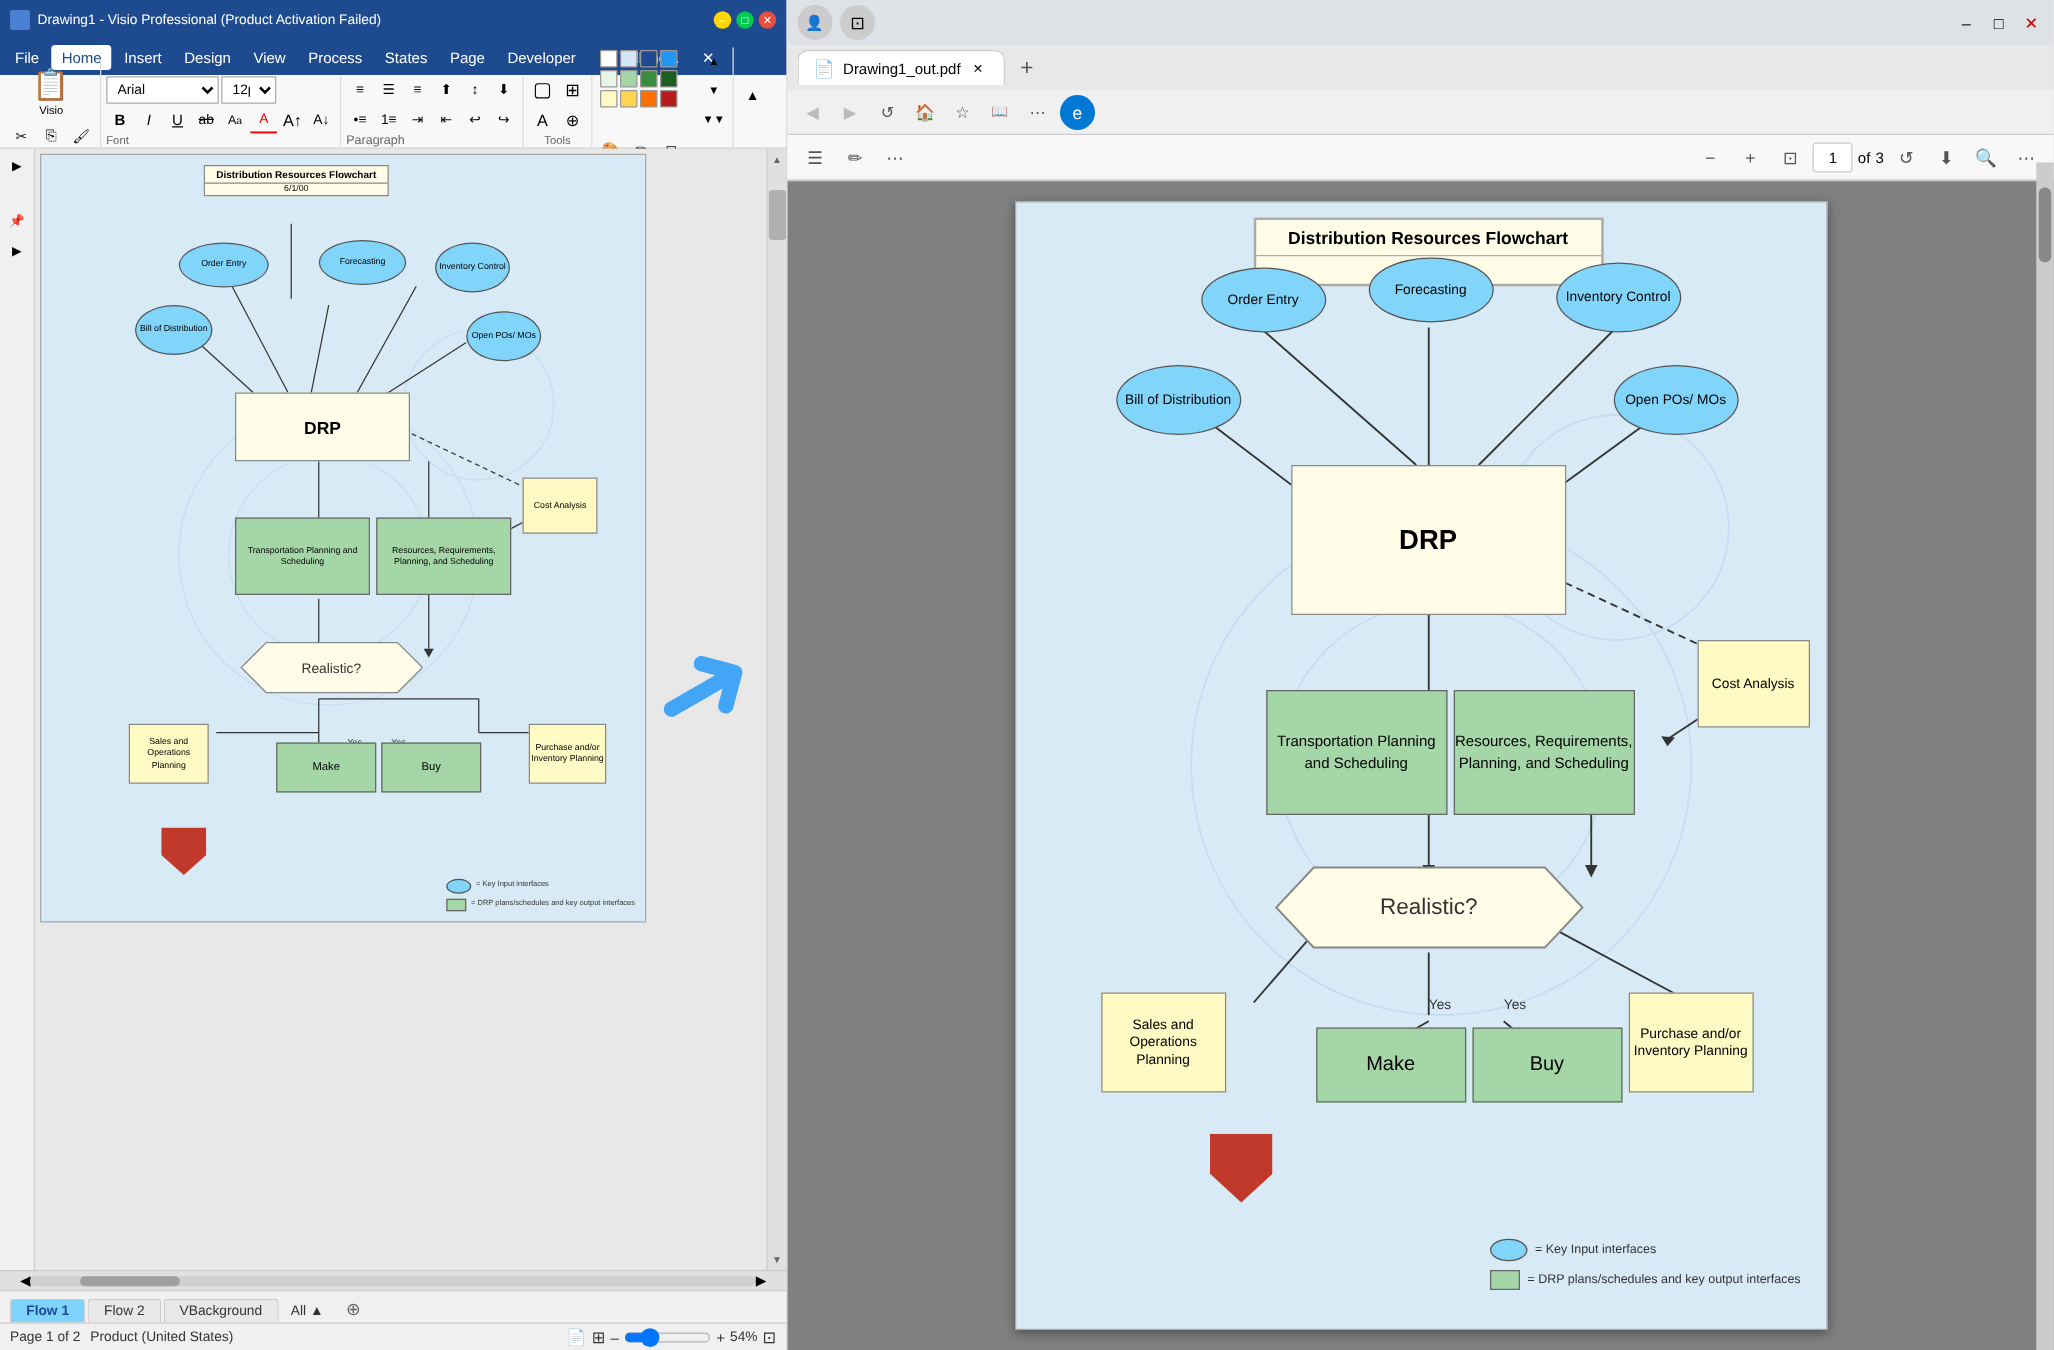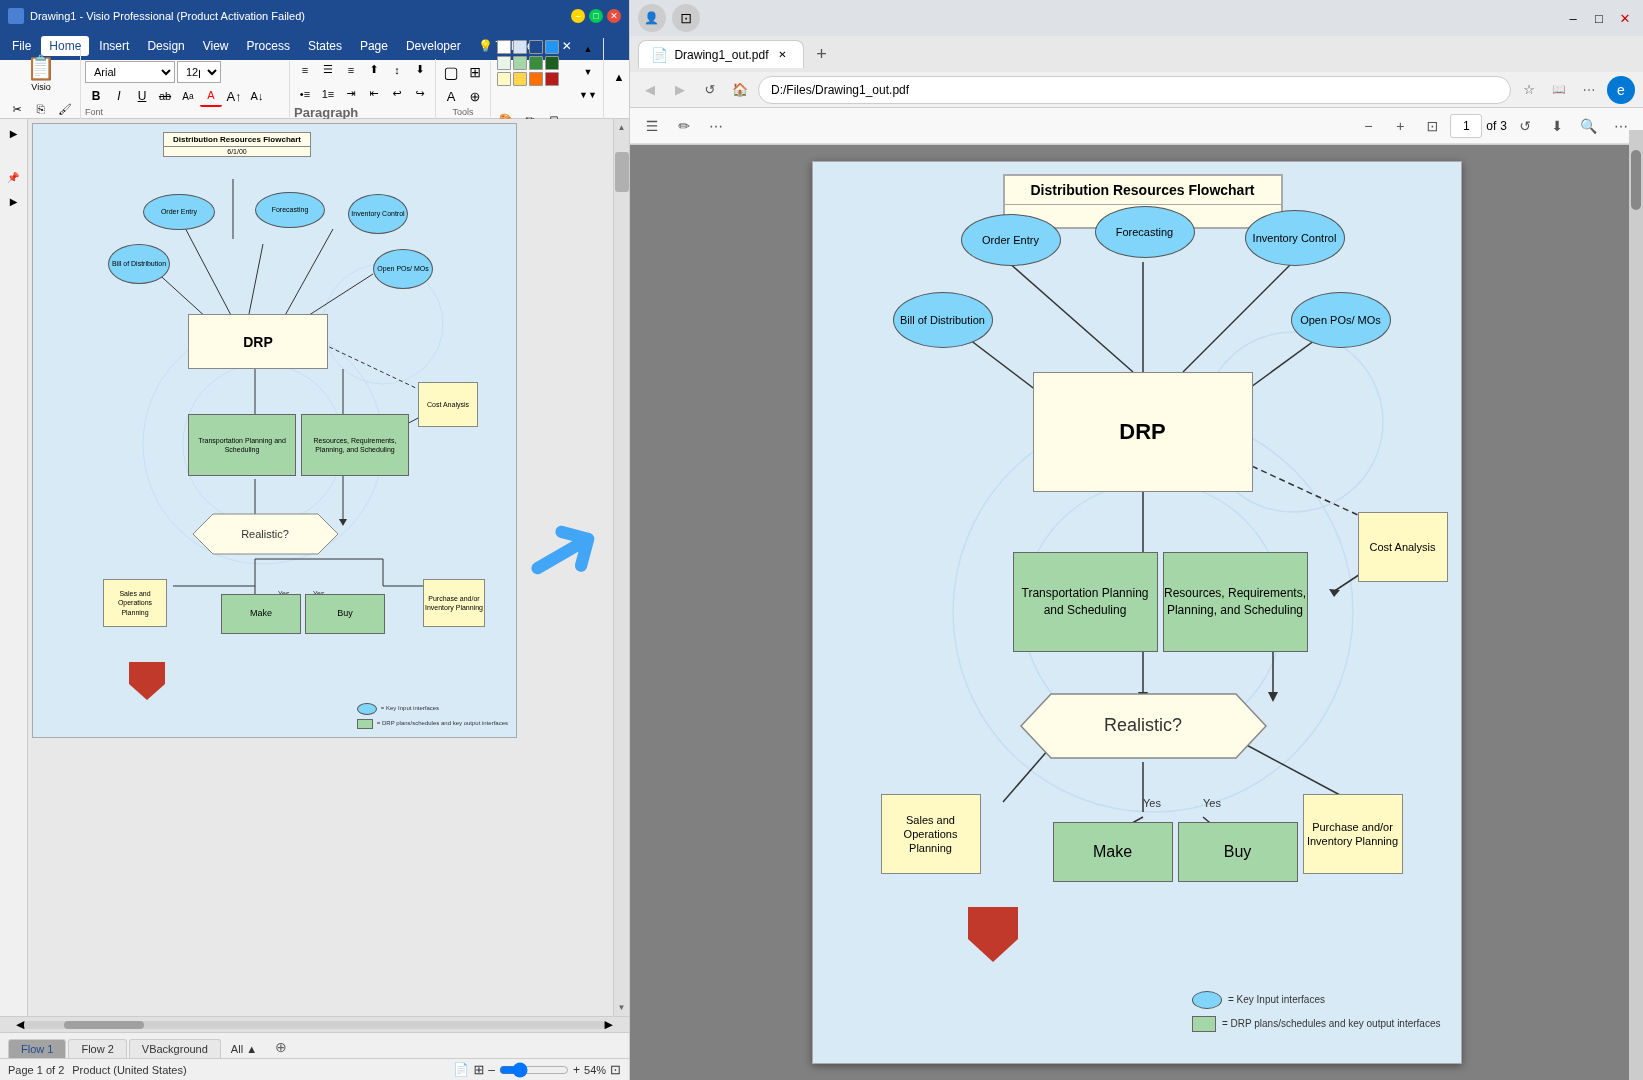--- a/index.html
+++ b/index.html
@@ -189,23 +189,23 @@
       padding: 3px 12px;
       font-size: 11px;
       cursor: pointer;
       border: 1px solid #ccc;
       border-bottom: none;
       background: #e8e8e8;
       border-radius: 3px 3px 0 0;
       color: #333;
     }
     .tab-item.active {
-      background: #a3a3a3;
+      background: #7dd3fc;
       color: #1e4b8f;
-      font-weight: normal;
+      font-weight: bold;
     }
     .tab-add {
       padding: 3px 8px;
       font-size: 14px;
       cursor: pointer;
       color: #666;
     }
     .tab-all {
       padding: 3px 8px;
       font-size: 11px;
@@ -563,21 +563,21 @@
           <span style="font-size:9px;">Visio</span>
         </div>
         <div style="display:flex;gap:2px;">
           <div class="ribbon-icon" style="font-size:11px;">✂</div>
           <div class="ribbon-icon" style="font-size:11px;">⎘</div>
           <div class="ribbon-icon" style="font-size:11px;">🖌</div>
         </div>
         <span style="font-size:9px;color:#666;">Clipboard</span>
       </div>
 
-      <div style="display:flex;flex-direction:column;border-right:1px solid #ddd;padding-right:21px;margin-right:4px;">
+      <div style="display:flex;flex-direction:column;border-right:1px solid #ddd;padding-right:4px;margin-right:4px;">
         <div style="display:flex;align-items:center;gap:2px;margin-bottom:2px;">
           <select class="ribbon-select" style="width:90px;">
             <option>Arial</option>
           </select>
           <select class="ribbon-select" style="width:44px;">
             <option>12pt.</option>
           </select>
         </div>
         <div style="display:flex;align-items:center;gap:1px;">
           <div class="ribbon-icon">
@@ -608,21 +608,21 @@
           <div class="ribbon-icon" style="font-size:11px;">⬇</div>
         </div>
         <div style="display:flex;align-items:center;gap:1px;">
           <div class="ribbon-icon" style="font-size:11px;">•≡</div>
           <div class="ribbon-icon" style="font-size:11px;">1≡</div>
           <div class="ribbon-icon" style="font-size:11px;">⇥</div>
           <div class="ribbon-icon" style="font-size:11px;">⇤</div>
           <div class="ribbon-icon" style="font-size:11px;">↩</div>
           <div class="ribbon-icon" style="font-size:11px;">↪</div>
         </div>
-        <span style="font-size:13px;color:#666;font-weight:bold;">Paragraph</span>
+        <span style="font-size:10px;color:#666;">Paragraph</span>
       </div>
 
       <div style="display:flex;flex-direction:column;border-right:1px solid #ddd;padding-right:4px;margin-right:4px;align-items:center;">
         <div style="display:flex;gap:2px;margin-bottom:2px;">
           <div class="ribbon-icon" style="font-size:16px;">▢</div>
           <div class="ribbon-icon" style="font-size:14px;">⊞</div>
         </div>
         <div style="display:flex;gap:2px;">
           <div class="ribbon-icon" style="font-size:13px;">A</div>
           <div class="ribbon-icon" style="font-size:13px;">⊕</div>
@@ -855,21 +855,20 @@
         <div class="tab-close-btn">✕</div>
       </div>
       <div class="new-tab-btn">+</div>
     </div>
 
     <div class="address-bar-row">
       <div class="nav-btn disabled">◀</div>
       <div class="nav-btn disabled">▶</div>
       <div class="nav-btn">↺</div>
       <div class="nav-btn" style="font-size:13px;">🏠</div>
-      <input class="address-input" type="text" value="D:/Files/Drawing1_out.pdf" style="">
       <div class="nav-btn">☆</div>
       <div class="nav-btn" style="font-size:11px;">📖</div>
       <div class="nav-btn">⋯</div>
       <div style="width:28px;height:28px;border-radius:50%;background:#0078d4;display:flex;align-items:center;justify-content:center;font-size:14px;color:white;">e</div>
     </div>
 
     <div class="toolbar-row">
       <div class="pdf-nav-btn">☰</div>
       <div class="pdf-nav-btn">✏</div>
       <div class="pdf-nav-btn">⋯</div>

